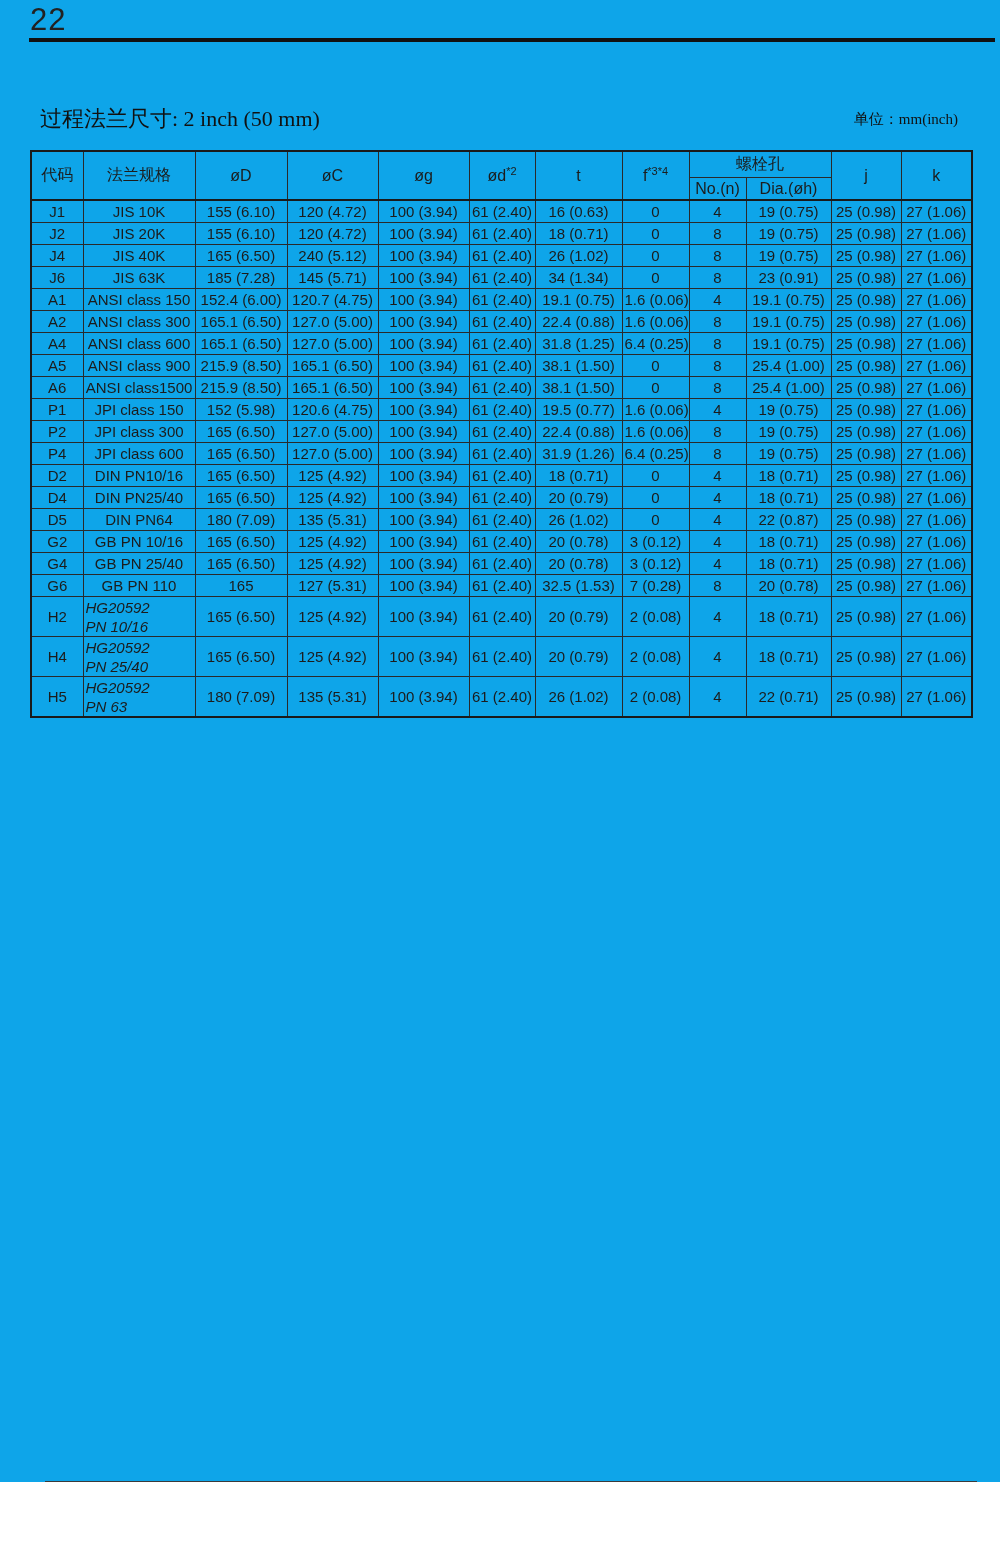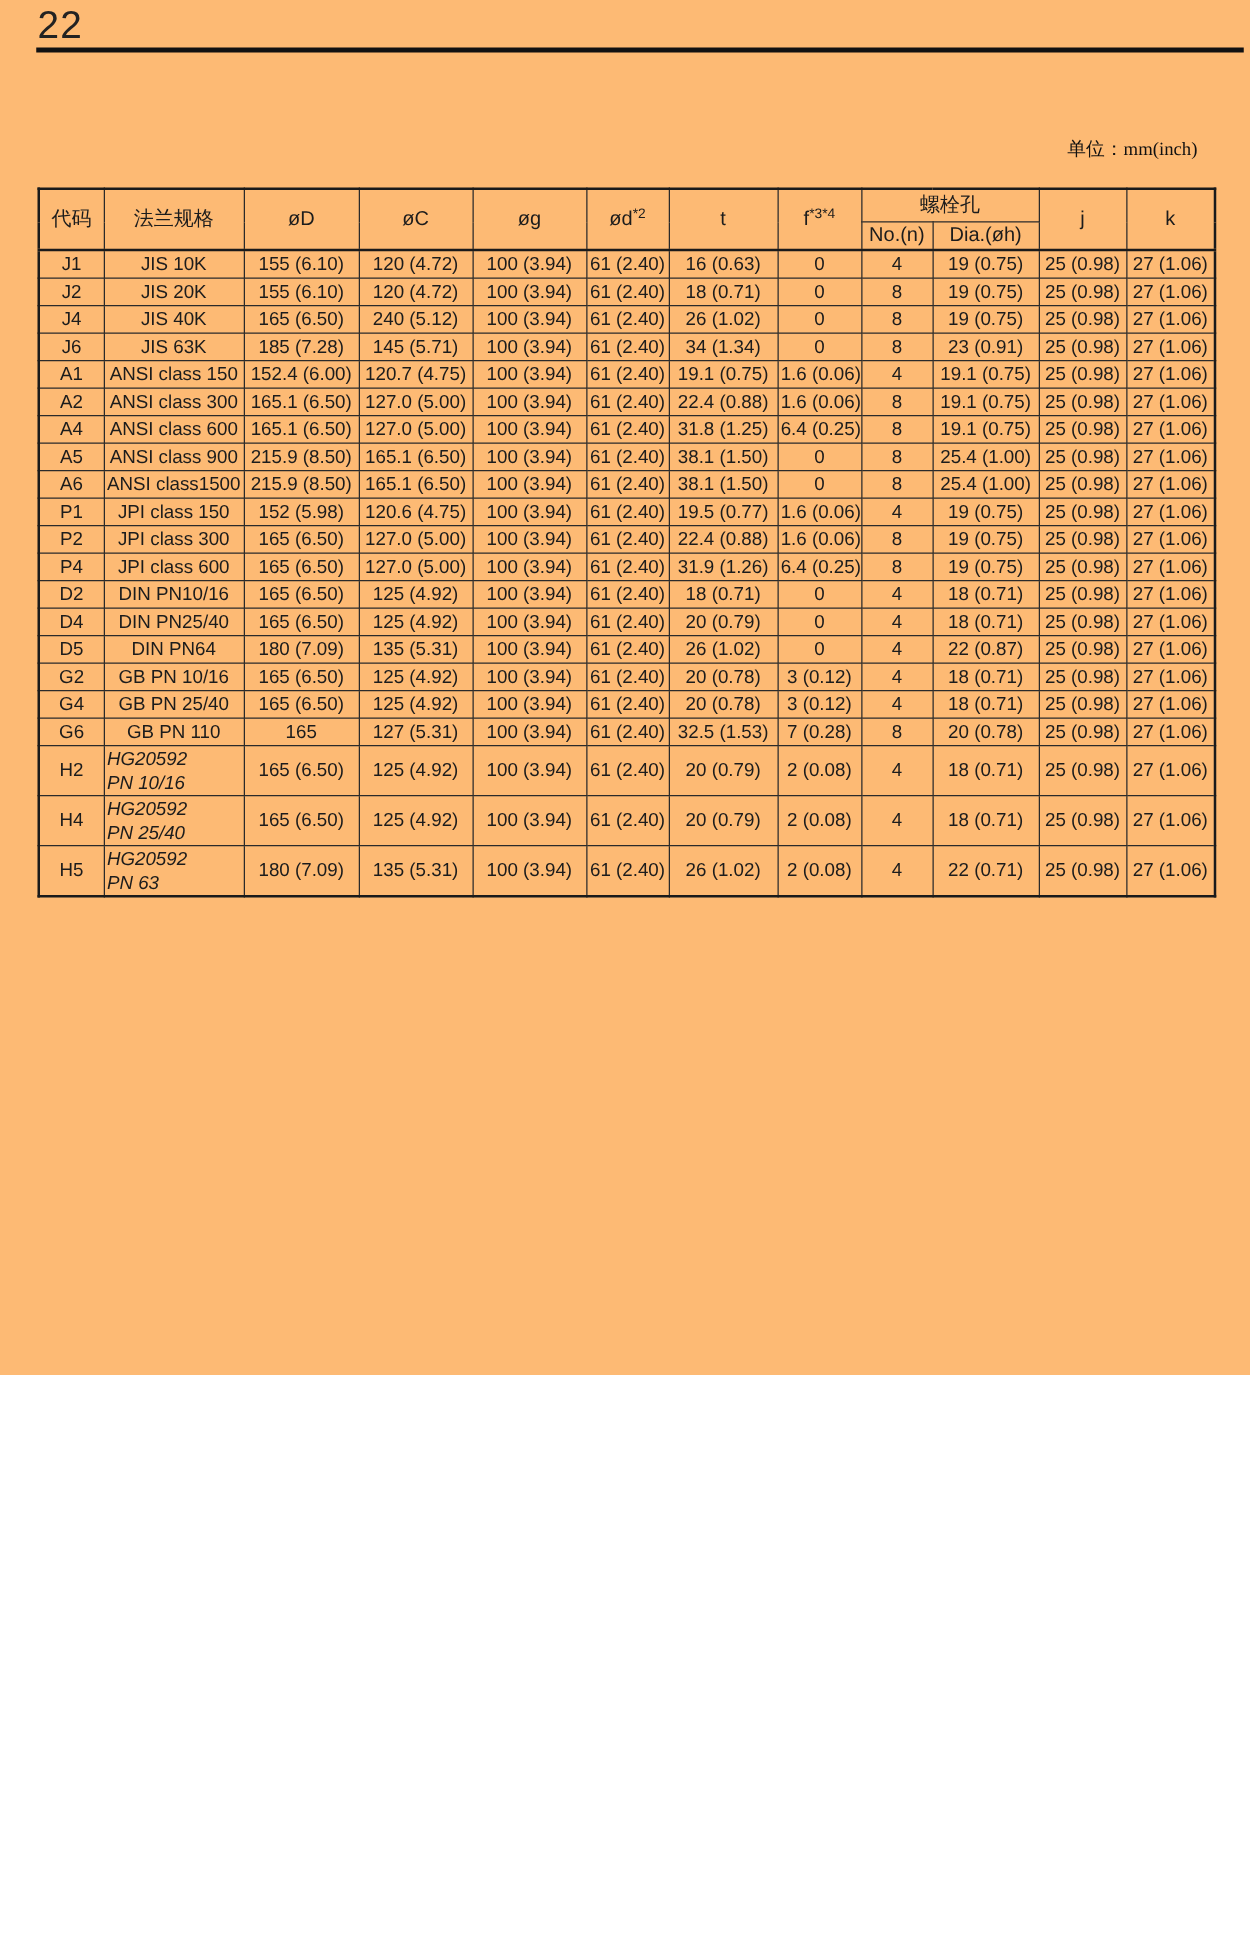--- a/index.html
+++ b/index.html
@@ -1,19 +1,19 @@
 <!DOCTYPE html>
 <html><head>
 <meta charset="utf-8">
 <style>
   html,body{margin:0;padding:0;background:#ffffff;}
   .page{
     position:relative;
-    width:1000px;height:1100px;
-    background:#fdba74;
+    width:1000px;height:1482px;
+    background:#0ea5e9;
     font-family:"Liberation Sans",sans-serif;
     color:#1c1c1c;
     overflow:hidden;
   }
   
   .pg-num{
     position:absolute;left:30px;top:4px;
     font-size:31px;line-height:32px;letter-spacing:1px;
     color:#222;
   }
@@ -80,20 +80,21 @@
   }
 </style>
 </head>
 <body>
 
 <div class="page">
 
   <div class="pg-num">22</div>
   <div class="top-rule"></div>
 
+  <div class="title">过程法兰尺寸: 2 inch (50 mm)</div>
   <div class="unit">单位：mm(inch)</div>
 
   <table class="spec">
     <colgroup>
       <col style="width:52px">
         <col style="width:112px">
         <col style="width:92px">
       <col style="width:91px">
         <col style="width:91px">
         <col style="width:66px">

